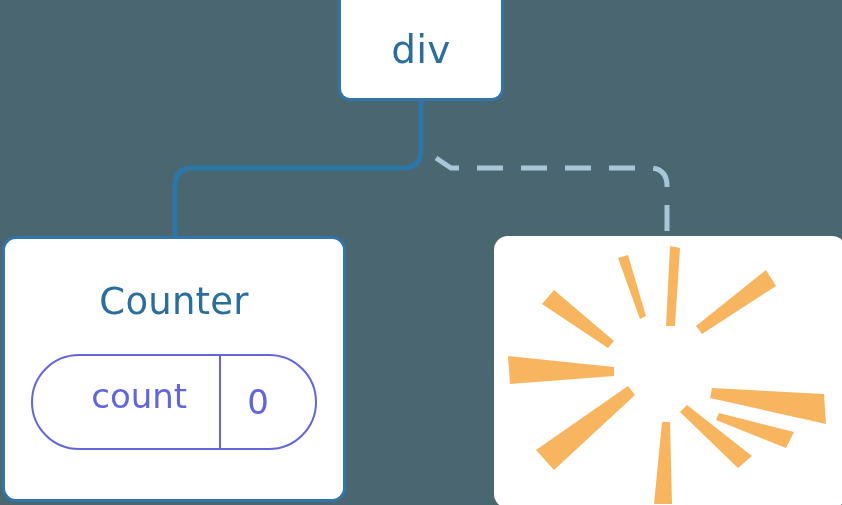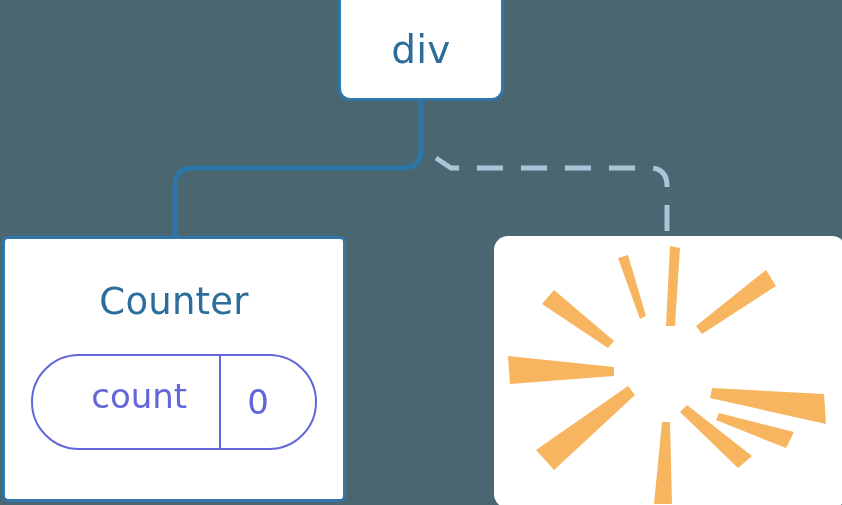--- a/index.html
+++ b/index.html
@@ -51,21 +51,21 @@
   }
   #node-div .node-title {
     margin-top: 4px;
   }
 
   #node-counter {
     left: 2px;
     top: 236px;
     width: 344px;
     height: 266px;
-    border-radius: 6px;
+    border-radius: 14px;
     display: flex;
     flex-direction: column;
     align-items: center;
     padding-top: 44px;
   }
 
   #node-burst {
     left: 494px;
     top: 236px;
     width: 352px;

